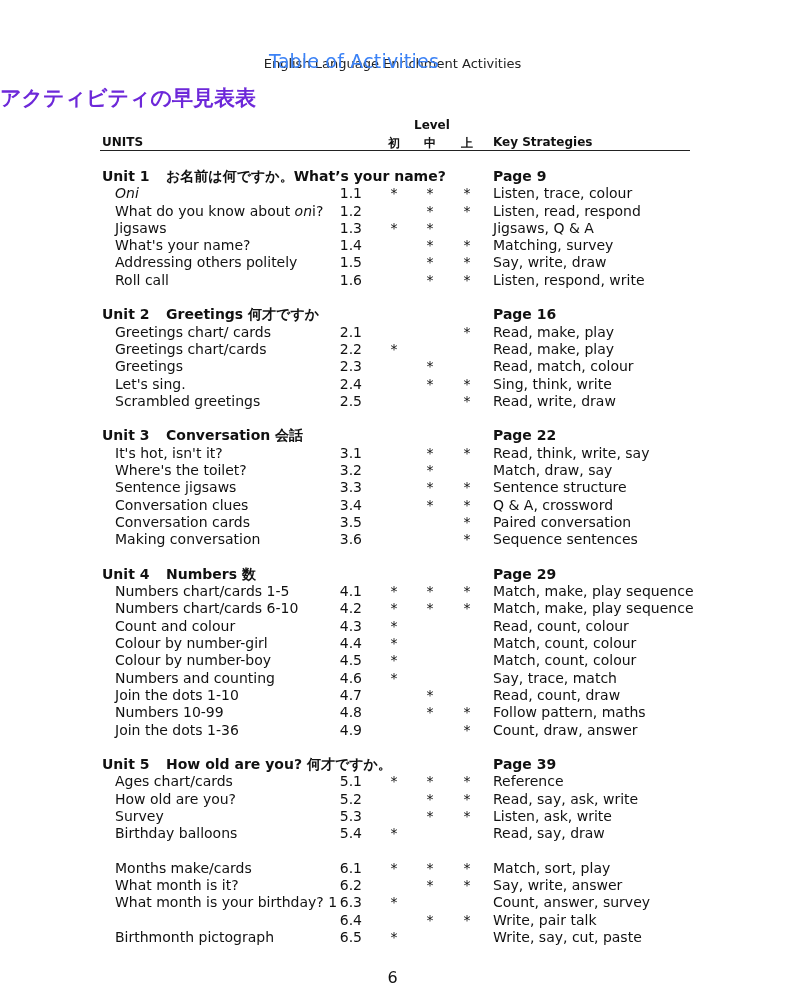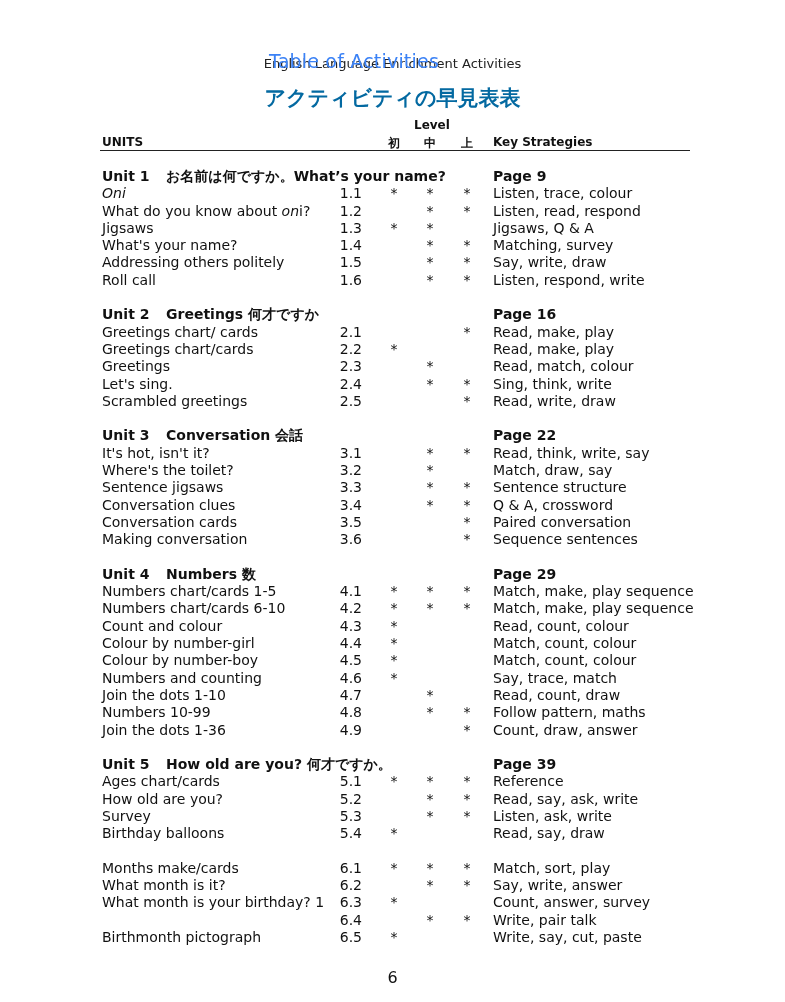--- a/index.html
+++ b/index.html
@@ -2,31 +2,31 @@
 <html><head>
 <meta charset="utf-8">
 <style>
   html, body { margin:0; padding:0; background:#ffffff; }
   body { width:785px; height:1002px; position:relative; overflow:hidden;
          font-family:"DejaVu Sans", "Liberation Sans", sans-serif; color:#111; }
   .doc-header { position:absolute; top:20px; left:0; width:785px; text-align:center;
                 font-size:13px; color:#222;margin-top:36px; }
   .title { position:absolute; top:50px; left:0; width:708px; text-align:center;
            font-size:19px; font-weight:normal; color:#3b82f6; letter-spacing:0.2px; }
-  .subtitle { position:absolute; top:84px; left:0; width:785px; text-align:center;
-              font-size:21px; font-weight:bold; color:#0369a1; }
+  .subtitle { position:absolute; top:84px; left:0; width:785px; text-align:left;
+              font-size:21px; font-weight:bold; color:#6d28d9; }
   .level-label { position:absolute; top:118px; left:414px; font-size:12px; font-weight:bold; }
   .colhead { position:absolute; top:135px; font-size:12px; font-weight:bold; }
   .rule { position:absolute; top:150px; left:100px; width:590px; height:0;
           border-top:1.5px solid #222; }
   .table { position:absolute; top:168px; left:0; width:785px; }
   .row { position:relative; height:17.3px; font-size:14px; }
   .unit-row { font-weight:bold; }
   .cell { position:absolute; top:0; white-space:nowrap; line-height:17px; }
-  .c-name { left:102px; }
+  .c-name { left:115px; }
   .c-num { left:330px; width:32px; text-align:right; }
   .c-l1 { left:388px; width:12px; text-align:center; }
   .c-l2 { left:424px; width:12px; text-align:center; }
   .c-l3 { left:461px; width:12px; text-align:center; }
   .c-key { left:493px; }
   .u-label { left:102px; }
   .u-title { left:166px; }
   .u-page { left:493px; }
   .spacer { height:17.3px; }
   .page-num { position:absolute; top:968px; left:0; width:785px; text-align:center; font-size:16px; }

